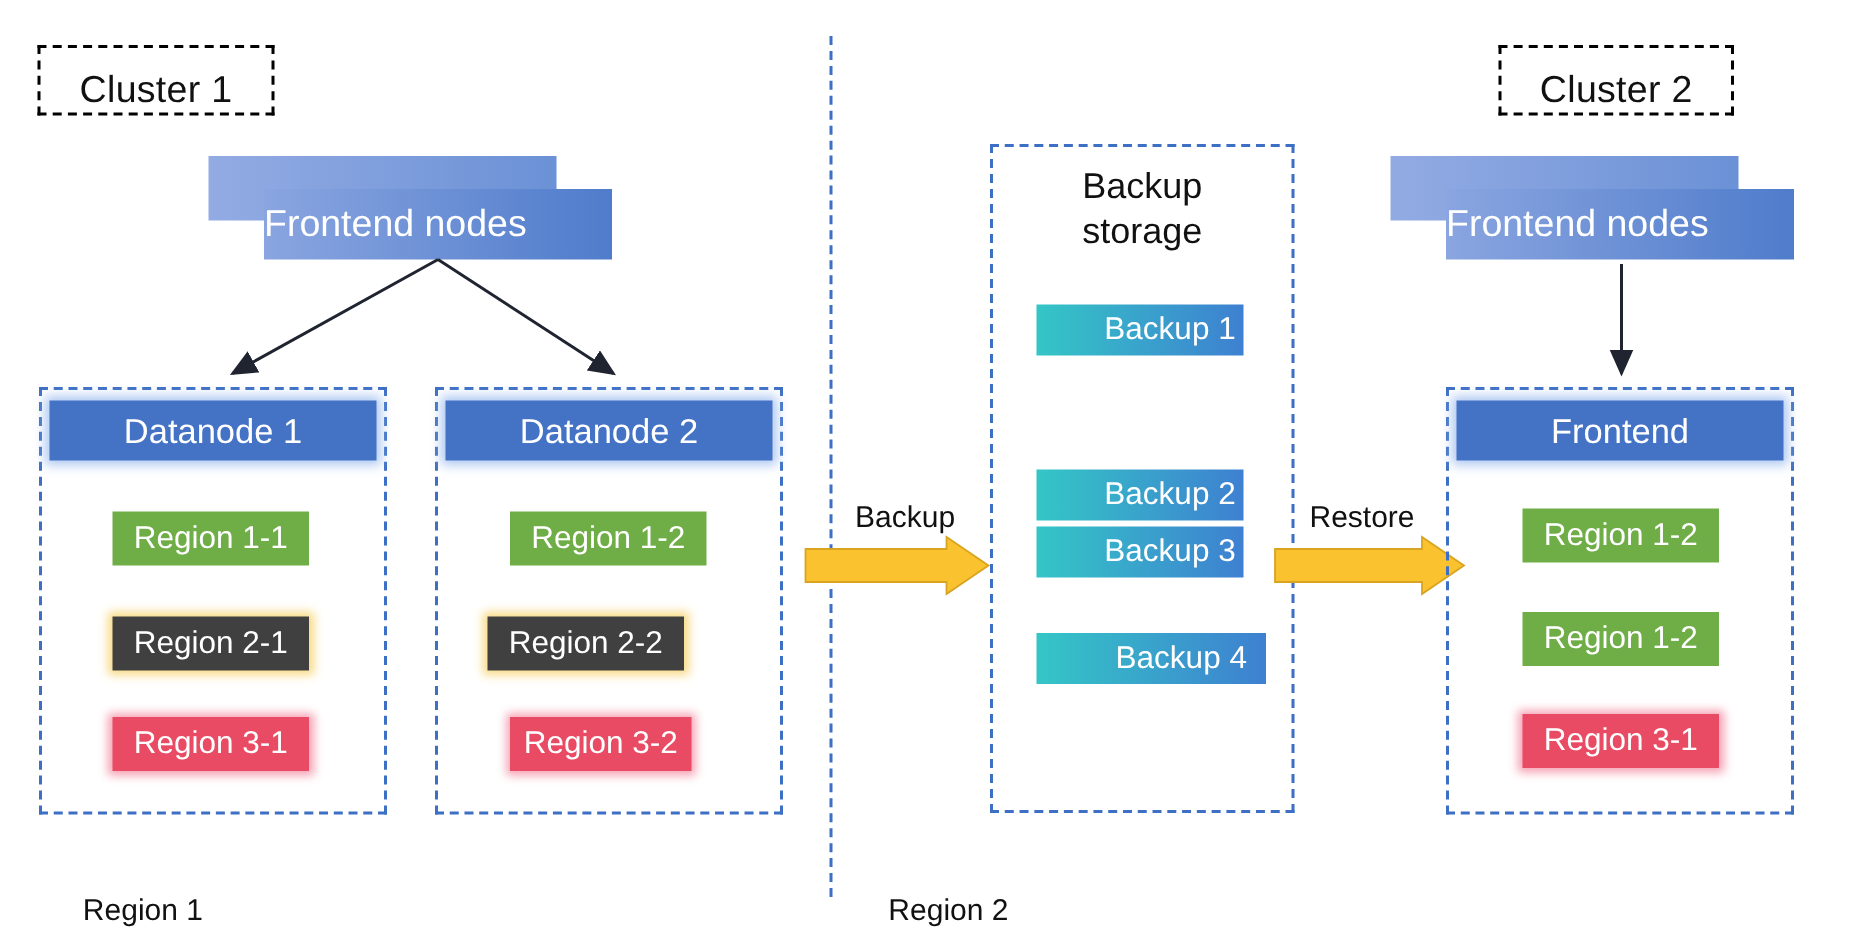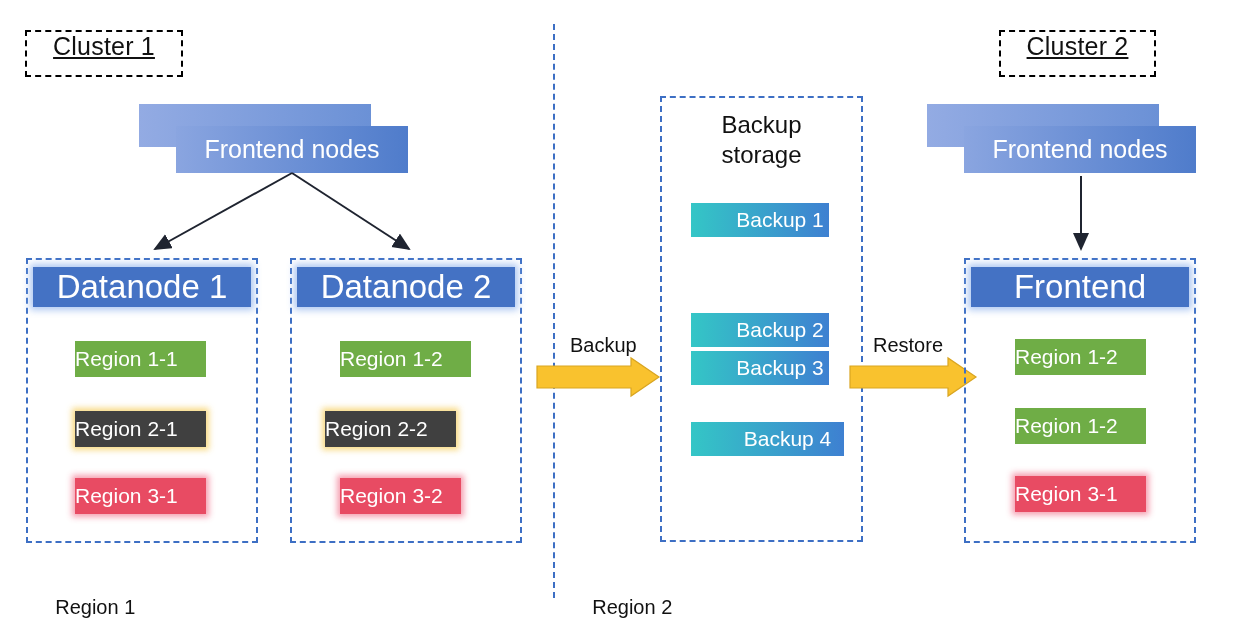--- a/index.html
+++ b/index.html
@@ -19,26 +19,25 @@
     background: #ffffff;
     overflow: hidden;
   }
   .abs { position: absolute; box-sizing: border-box; }
 
   
   .cluster-title {
     border: 2.5px dashed #000000;
     background: transparent;
     display: flex;
-    align-items: flex-start;
+    align-items: flex-end;
     justify-content: center;
     font-size: 25px;
     color: #111111;
     letter-spacing: .2px;
-    text-decoration: underline;
   }
 
   
   .dashed-box {
     border: 2px dashed #3D6FC4;
     background: transparent;
   }
 
   
   .frontend { }
@@ -48,43 +47,43 @@
     width: 232px; height: 43px;
     background: linear-gradient(to right, #93ABE3 0%, #6B91D6 100%);
   }
   .frontend .plate-front {
     position: absolute;
     left: 37px; top: 22px;
     width: 232px; height: 47px;
     background: linear-gradient(to right, #8AA5E0 0%, #4F7CCB 100%);
     display: flex;
     align-items: center;
-    justify-content: center;
+    justify-content: flex-start;
     color: #ffffff;
     font-size: 25px;
   }
 
   
   .datanode-bar {
     background: #4472C4;
     color: #ffffff;
-    font-size: 33px;
+    font-size: 23px;
     display: flex;
     align-items: center;
     justify-content: center;
     box-shadow: 0 0 7px 3px rgba(160,190,240,0.85);
   }
 
   
   .region {
     color: #ffffff;
     font-size: 21px;
     display: flex;
     align-items: center;
-    justify-content: flex-start;
+    justify-content: center;
   }
   .region.green  { background: #6FAD46; }
   .region.yellow { background: #404040; box-shadow: 0 0 6px 3px rgba(247,214,120,0.9); }
   .region.red    { background: #E84B63; box-shadow: 0 0 6px 3px rgba(244,150,168,0.9); }
 
   
   .backup-chip {
     background: linear-gradient(to right, #34C6C6 0%, #3E80D1 100%);
     color: #ffffff;
     font-size: 21px;

